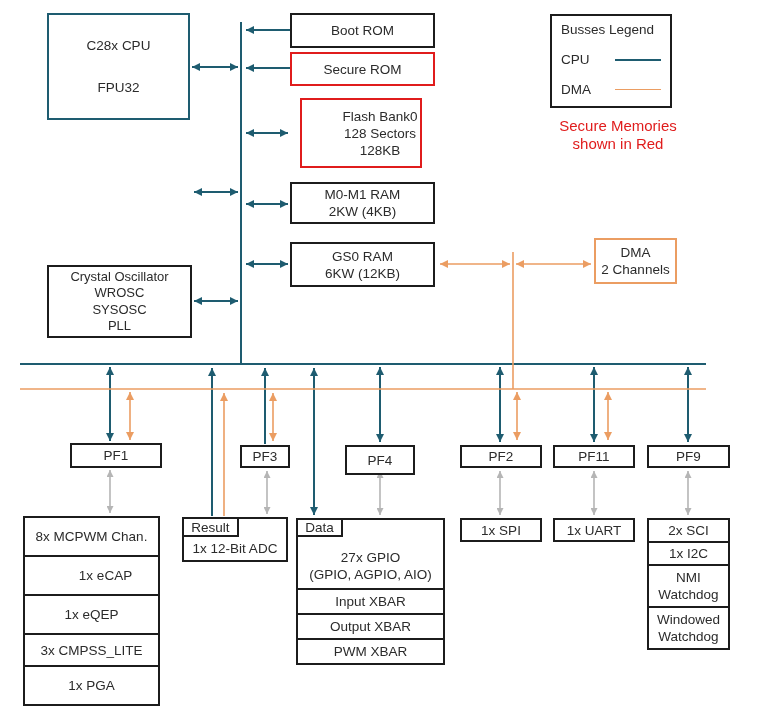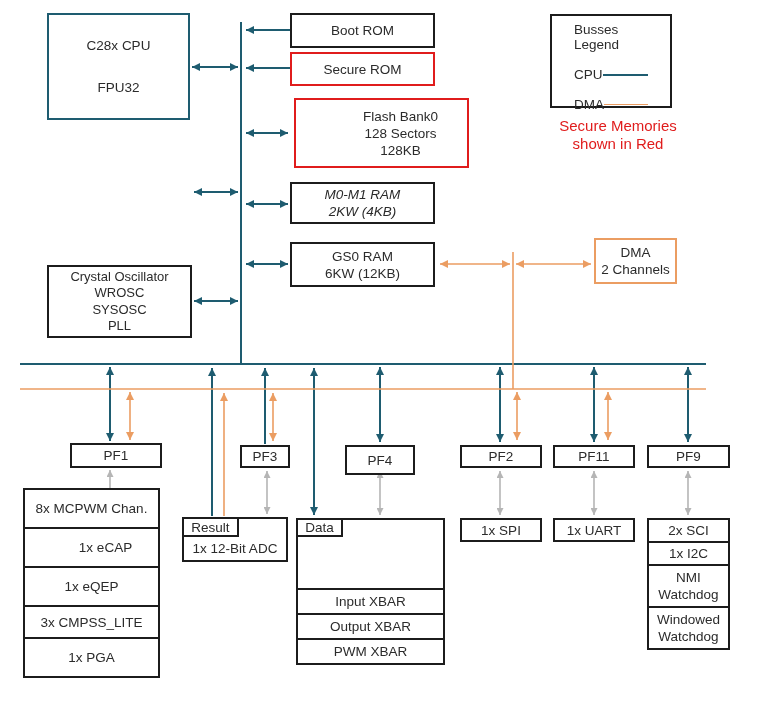--- a/index.html
+++ b/index.html
@@ -55,21 +55,21 @@
   }
   .gpio-xbars{position:absolute;left:-2px;bottom:-2px;width:149px;}
   .gpio-xbars .cell{
     box-sizing:border-box;border:2px solid var(--box-border);height:27px;background:#fff;
     display:flex;align-items:center;justify-content:center;font-size:13.5px;
   }
   .gpio-xbars .cell + .cell{margin-top:-2px;}
   .legend{
     position:absolute;left:550px;top:14px;width:122px;height:94px;
     box-sizing:border-box;border:2px solid var(--box-border);background:#fff;
-    padding:6px 22px;font-size:13.5px;
+    padding:6px 9px;font-size:13.5px;
   }
   .legend-row{display:flex;align-items:center;justify-content:space-between;margin-top:15px;}
   .legend-line{width:46px;height:2px;}
   .legend-line--cpu{background:var(--cpu-bus);}
   .legend-line--dma{background:var(--dma-bus);height:1.5px;}
   .secure-note{
     position:absolute;left:533px;top:117px;width:170px;text-align:center;
     color:var(--secure-red);font-size:15px;line-height:18px;white-space:pre-line;
   }
 </style>
@@ -131,24 +131,24 @@
   <div class="bx bx--teal bx--cpu" style="left:47px;top:13px;width:143px;height:107px;">C28x CPU
 
 FPU32</div>
   <div class="bx bx--osc" style="left:47px;top:265px;width:145px;height:73px;">Crystal Oscillator
 WROSC
 SYSOSC
 PLL</div>
 
   <div class="bx" style="left:290px;top:13px;width:145px;height:35px;">Boot ROM</div>
   <div class="bx bx--red" style="left:290px;top:52px;width:145px;height:34px;">Secure ROM</div>
-  <div class="bx bx--red" style="left:294px;top:98px;width:175px;height:70px;padding-left:38px;">Flash Bank0
+  <div class="bx bx--red" style="left:300px;top:98px;width:122px;height:70px;padding-left:38px;">Flash Bank0
 128 Sectors
 128KB</div>
-  <div class="bx" style="left:290px;top:182px;width:145px;height:42px;font-style:italic;">M0-M1 RAM
+  <div class="bx" style="left:290px;top:182px;width:145px;height:42px;">M0-M1 RAM
 2KW (4KB)</div>
   <div class="bx" style="left:290px;top:242px;width:145px;height:45px;">GS0 RAM
 6KW (12KB)</div>
 
   <div class="legend">
     <div>Busses Legend</div>
     <div class="legend-row">
       <span>CPU</span>
       <span class="legend-line legend-line--cpu"></span>
     </div>
@@ -163,35 +163,37 @@
   <div class="bx bx--orange" style="left:594px;top:238px;width:83px;height:46px;">DMA
 2 Channels</div>
 
   <div class="bx" style="left:70px;top:443px;width:92px;height:25px;">PF1</div>
   <div class="bx" style="left:240px;top:445px;width:50px;height:23px;">PF3</div>
   <div class="bx" style="left:345px;top:445px;width:70px;height:30px;">PF4</div>
   <div class="bx" style="left:460px;top:445px;width:82px;height:23px;">PF2</div>
   <div class="bx" style="left:553px;top:445px;width:82px;height:23px;text-align:center;">PF11</div>
   <div class="bx" style="left:647px;top:445px;width:83px;height:23px;">PF9</div>
 
-  <div class="stack" style="left:23px;top:488px;width:137px;border-radius:30px;">
+  <div class="stack" style="left:23px;top:516px;width:137px;border-radius:30px;">
     <div class="cell" style="height:41px;">8x MCPWM Chan.</div>
     <div class="cell" style="height:41px;padding-left:28px;">1x eCAP</div>
     <div class="cell" style="height:41px;">1x eQEP</div>
     <div class="cell" style="height:34px;">3x CMPSS_LITE</div>
     <div class="cell" style="height:41px;">1x PGA</div>
   </div>
 
   <div class="tabbed" style="left:182px;top:517px;width:106px;height:45px;">
     <div class="tab" style="width:57px;height:20px;">Result</div>
     <div class="adc-label">1x 12-Bit ADC</div>
   </div>
 
   <div class="tabbed" style="left:296px;top:518px;width:149px;height:147px;">
     <div class="tab" style="width:47px;height:19px;">Data</div>
+    <div class="gpio-title">27x GPIO
+(GPIO, AGPIO, AIO)</div>
     <div class="gpio-xbars">
       <div class="cell">Input XBAR</div>
       <div class="cell">Output XBAR</div>
       <div class="cell">PWM XBAR</div>
     </div>
   </div>
 
   <div class="bx" style="left:460px;top:518px;width:82px;height:24px;">1x SPI</div>
   <div class="bx" style="left:553px;top:518px;width:82px;height:24px;">1x UART</div>
 

